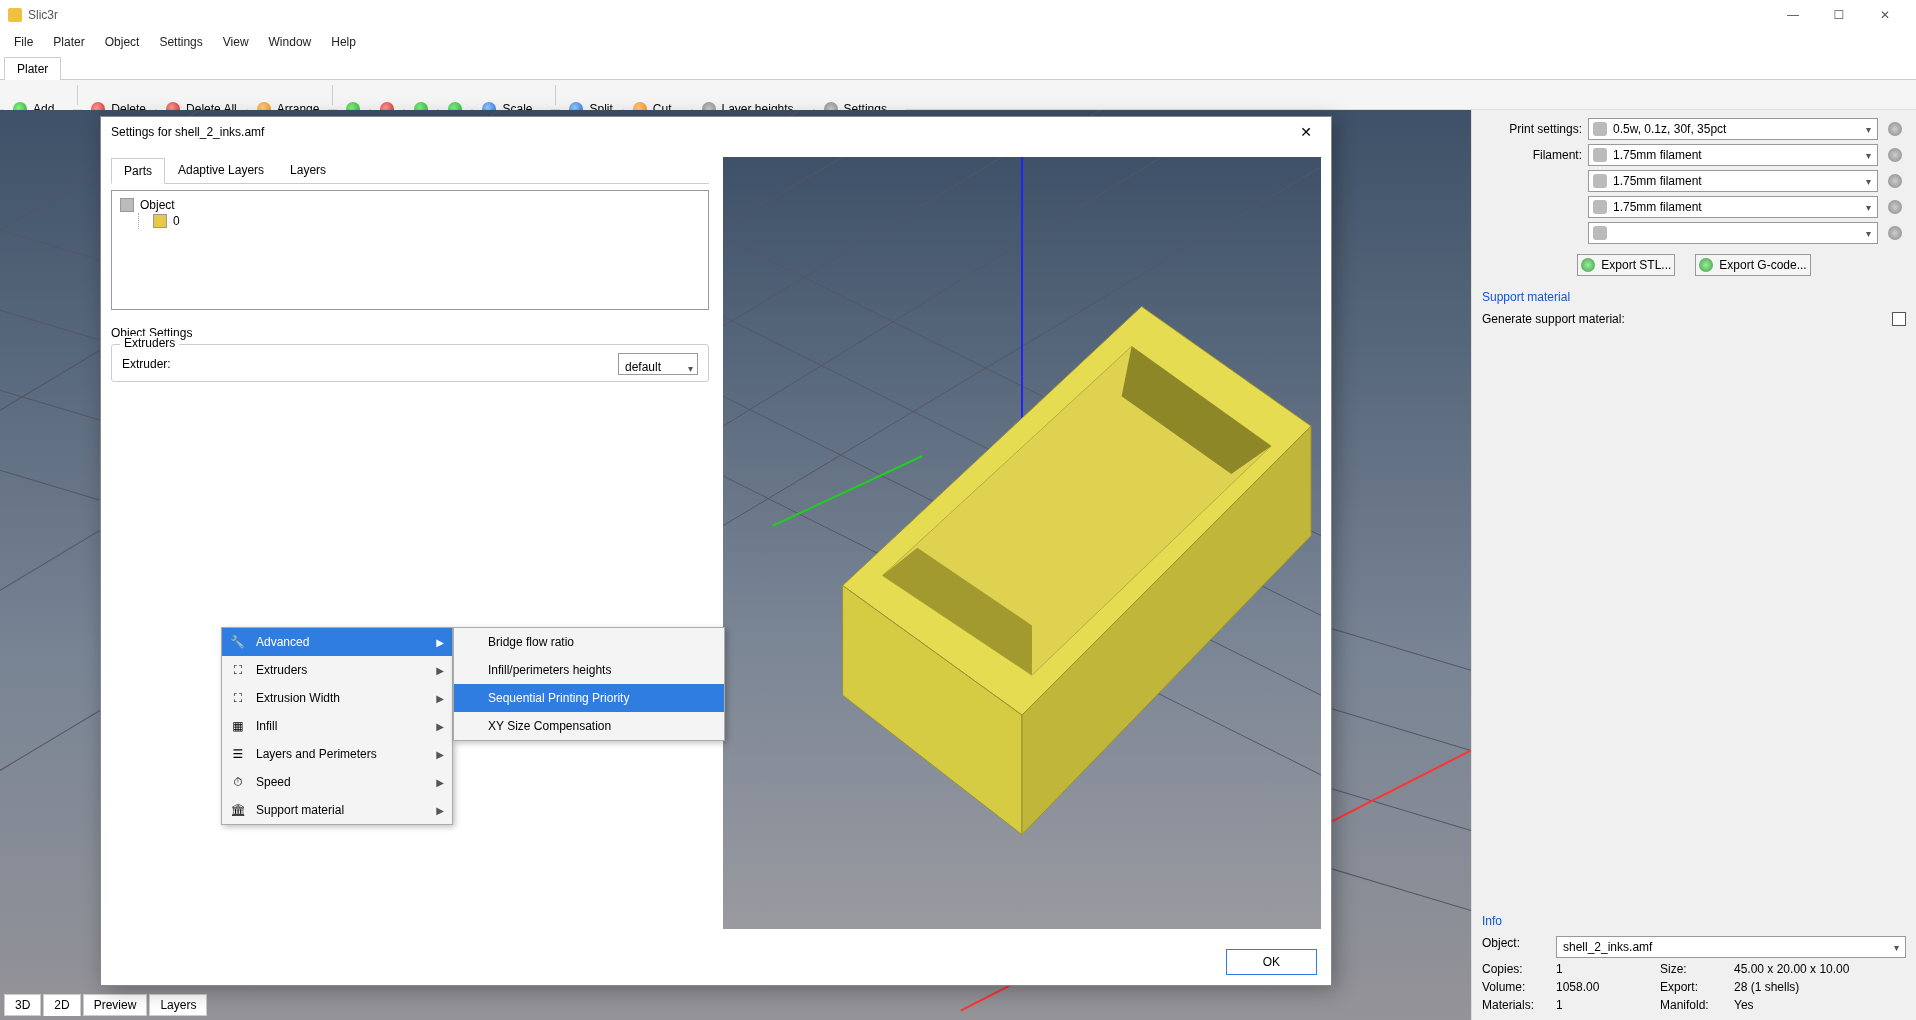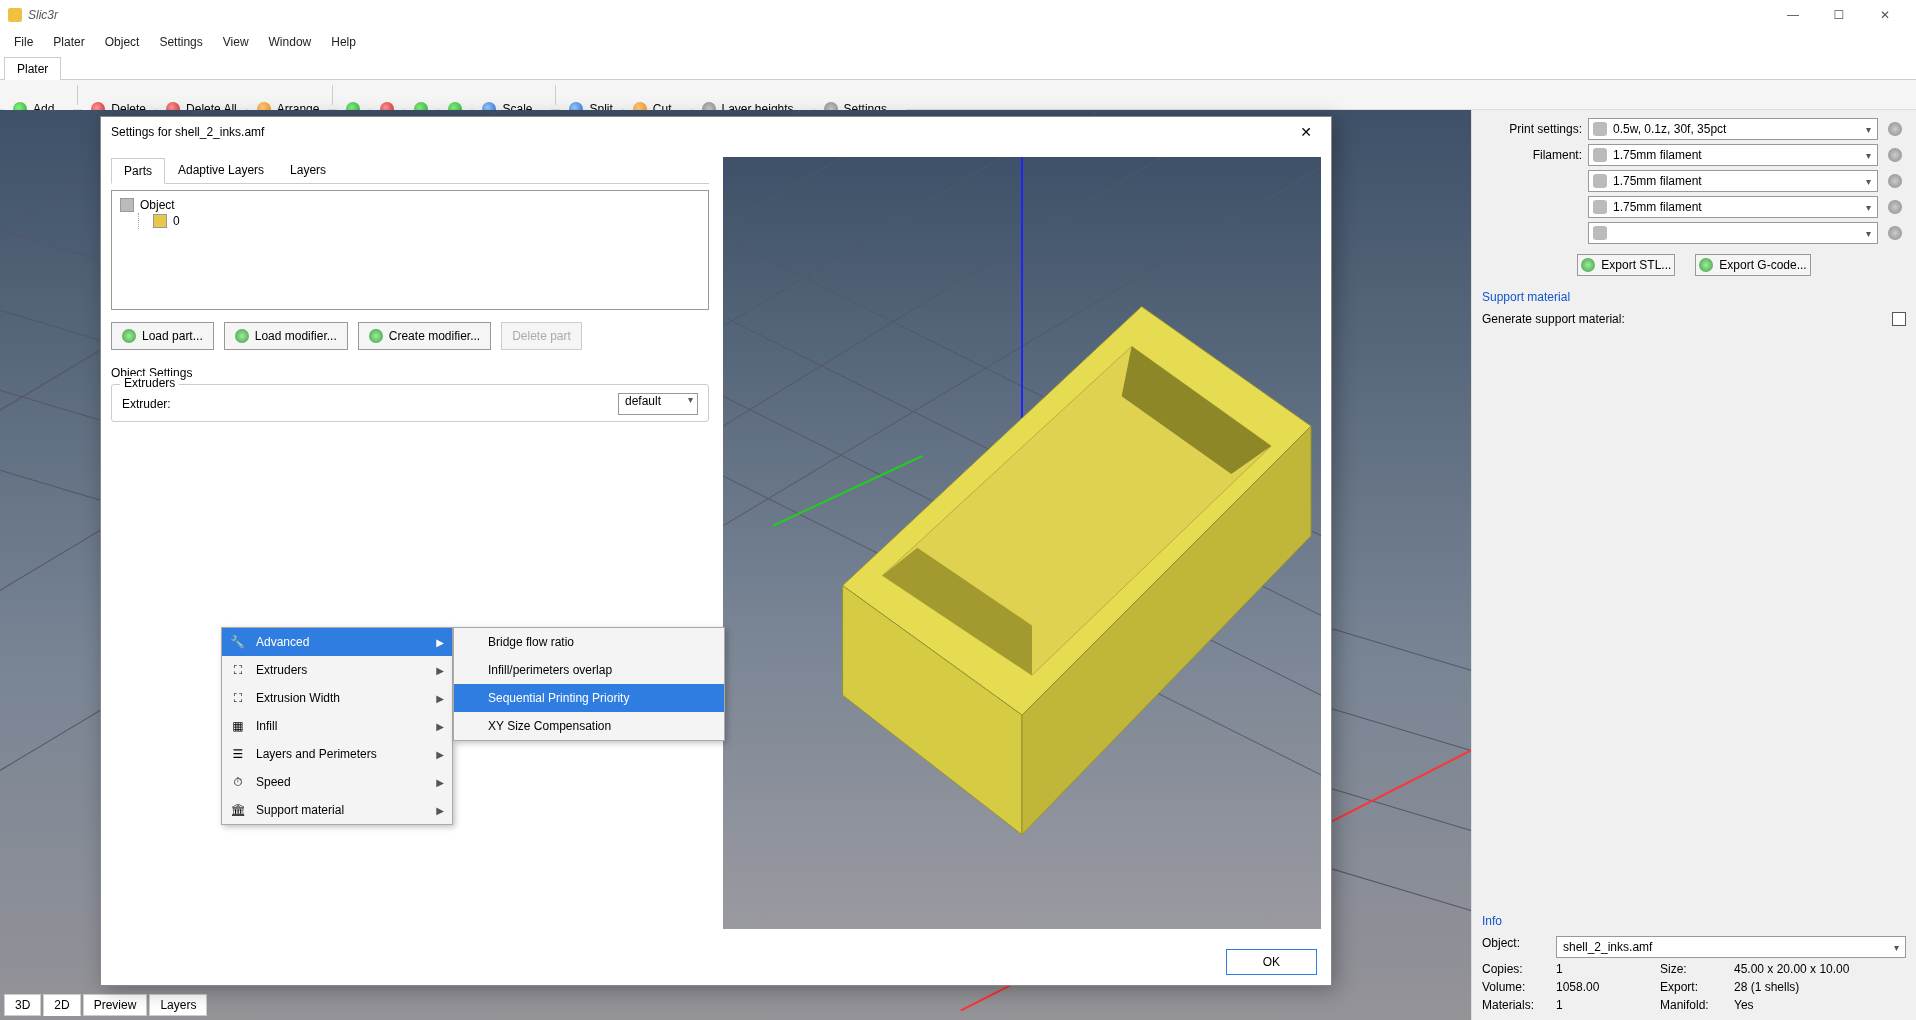--- a/index.html
+++ b/index.html
@@ -1,21 +1,21 @@
 <!DOCTYPE html>
 <html><head>
 <meta charset="utf-8">
 <style>
 * { box-sizing: border-box; margin: 0; padding: 0; font-family: "Segoe UI", Tahoma, sans-serif; font-size: 12px; }
 body { background: #fff; width: 1916px; height: 1020px; position: relative; overflow: hidden; color: #000; }
 
 
 .titlebar { height: 30px; display: flex; align-items: center; padding: 0 8px; background: #fff; }
 .titlebar .appicon { width: 14px; height: 14px; background: #f0c040; border-radius: 2px; margin-right: 6px; }
-.titlebar .title { flex: 1; color: #555; font-style: italic; }
+.titlebar .title { flex: 1; color: #555; }
 .winbtns { display: flex; }
 .winbtn { width: 46px; height: 30px; display: flex; align-items: center; justify-content: center; color: #555; }
 
 
 .menubar { height: 24px; display: flex; align-items: center; padding: 0 4px; background: #fff; }
 .menubar .item { padding: 3px 10px; color: #222; }
 
 
 .tabrow { height: 26px; display: flex; align-items: flex-end; background: #fff; border-bottom: 1px solid #ccc; padding-left: 4px; }
 .toptab { border: 1px solid #ccc; border-bottom: none; padding: 4px 12px; background: #fff; position: relative; top: 1px; }
@@ -77,21 +77,21 @@
 .tree .indent{margin-left:18px; border-left:1px dotted #aaa; padding-left:14px; position:relative;}
 .btnrow{display:flex; gap:10px; margin-top:12px;}
 .pbtn{border:1px solid #999; background:#f5f5f5; height:28px; padding:0 10px; display:flex; align-items:center; gap:6px;}
 .pbtn.disabled{color:#aaa; border-color:#ccc;}
 .pbtn .bic{width:14px;height:14px;background:radial-gradient(circle,#9e9,#494);border-radius:50%;}
 .obj-set-lbl{margin-top:16px;}
 .extruders-box{border:1px solid #ccc; border-radius:3px; padding:6px 10px; margin-top:4px; position:relative;}
 .extruders-box legend{position:absolute; top:-9px; left:8px; background:#fff; padding:0 4px; color:#000;}
 .ex-row{display:flex; align-items:center; gap:10px; margin-top:2px;}
 .ex-row label{flex:1;}
-.small-sel{height:22px; border:1px solid #999; padding:0 18px 0 6px; position:relative; display:flex; align-items:flex-start; background:#fff; min-width:80px;}
+.small-sel{height:22px; border:1px solid #999; padding:0 18px 0 6px; position:relative; display:flex; align-items:flex-end; background:#fff; min-width:80px;}
 .small-sel::after{content:"▾"; position:absolute; right:4px; font-size:10px; color:#555;}
 
 
 .ctx{position:absolute; background:#f4f4f4; border:1px solid #aaa; box-shadow:2px 2px 6px rgba(0,0,0,.25);}
 .ctx .ci{display:flex; align-items:center; height:28px; padding:0 22px 0 34px; position:relative; min-width:230px;}
 .ctx .ci .cic{position:absolute; left:8px; width:16px;height:16px; display:flex;align-items:center;justify-content:center;}
 .ctx .ci .arr{position:absolute; right:8px; font-size:10px; color:#555;}
 .ctx .ci.hover{background:#2f7de1; color:#fff;}
 .ctx .ci.hover .arr{color:#fff;}
 .ctx1{left:120px; top:480px;}
@@ -318,37 +318,20 @@
       <div class="tree">
         <div class="node">
             <span class="ic-cube"></span>
             <span>Object</span>
           </div>
         <div class="indent">
             <div class="node">
               <span class="ic-cube y"></span>
               <span>0</span>
             </div>
-          </div>
-      </div>
-      <div class="btnrow">
-        <div class="pbtn">
-            <span class="bic"></span>
-            <span>Load part...</span>
-          </div>
-        <div class="pbtn">
-            <span class="bic"></span>
-            <span>Load modifier...</span>
-          </div>
-        <div class="pbtn">
-            <span class="bic"></span>
-            <span>Create modifier...</span>
-          </div>
-        <div class="pbtn disabled">
-            <span>Delete part</span>
           </div>
       </div>
       <div class="obj-set-lbl">Object Settings</div>
       <div class="extruders-box">
         <legend>Extruders</legend>
         <div class="ex-row">
           <label>Extruder:</label>
           <div class="small-sel">
               <span>default</span>
             </div>
@@ -417,21 +400,21 @@
           <span>Support material</span>
           <span class="arr">▶</span>
         </div>
     </div>
 
     <div class="ctx ctx2">
       <div class="ci">
           <span>Bridge flow ratio</span>
         </div>
       <div class="ci">
-          <span>Infill/perimeters overlap</span>
+          <span>Infill/perimeters heights</span>
         </div>
       <div class="ci hover">
           <span>Sequential Printing Priority</span>
         </div>
       <div class="ci">
           <span>XY Size Compensation</span>
         </div>
     </div>
   </div>
   <div class="dlg-footer">

